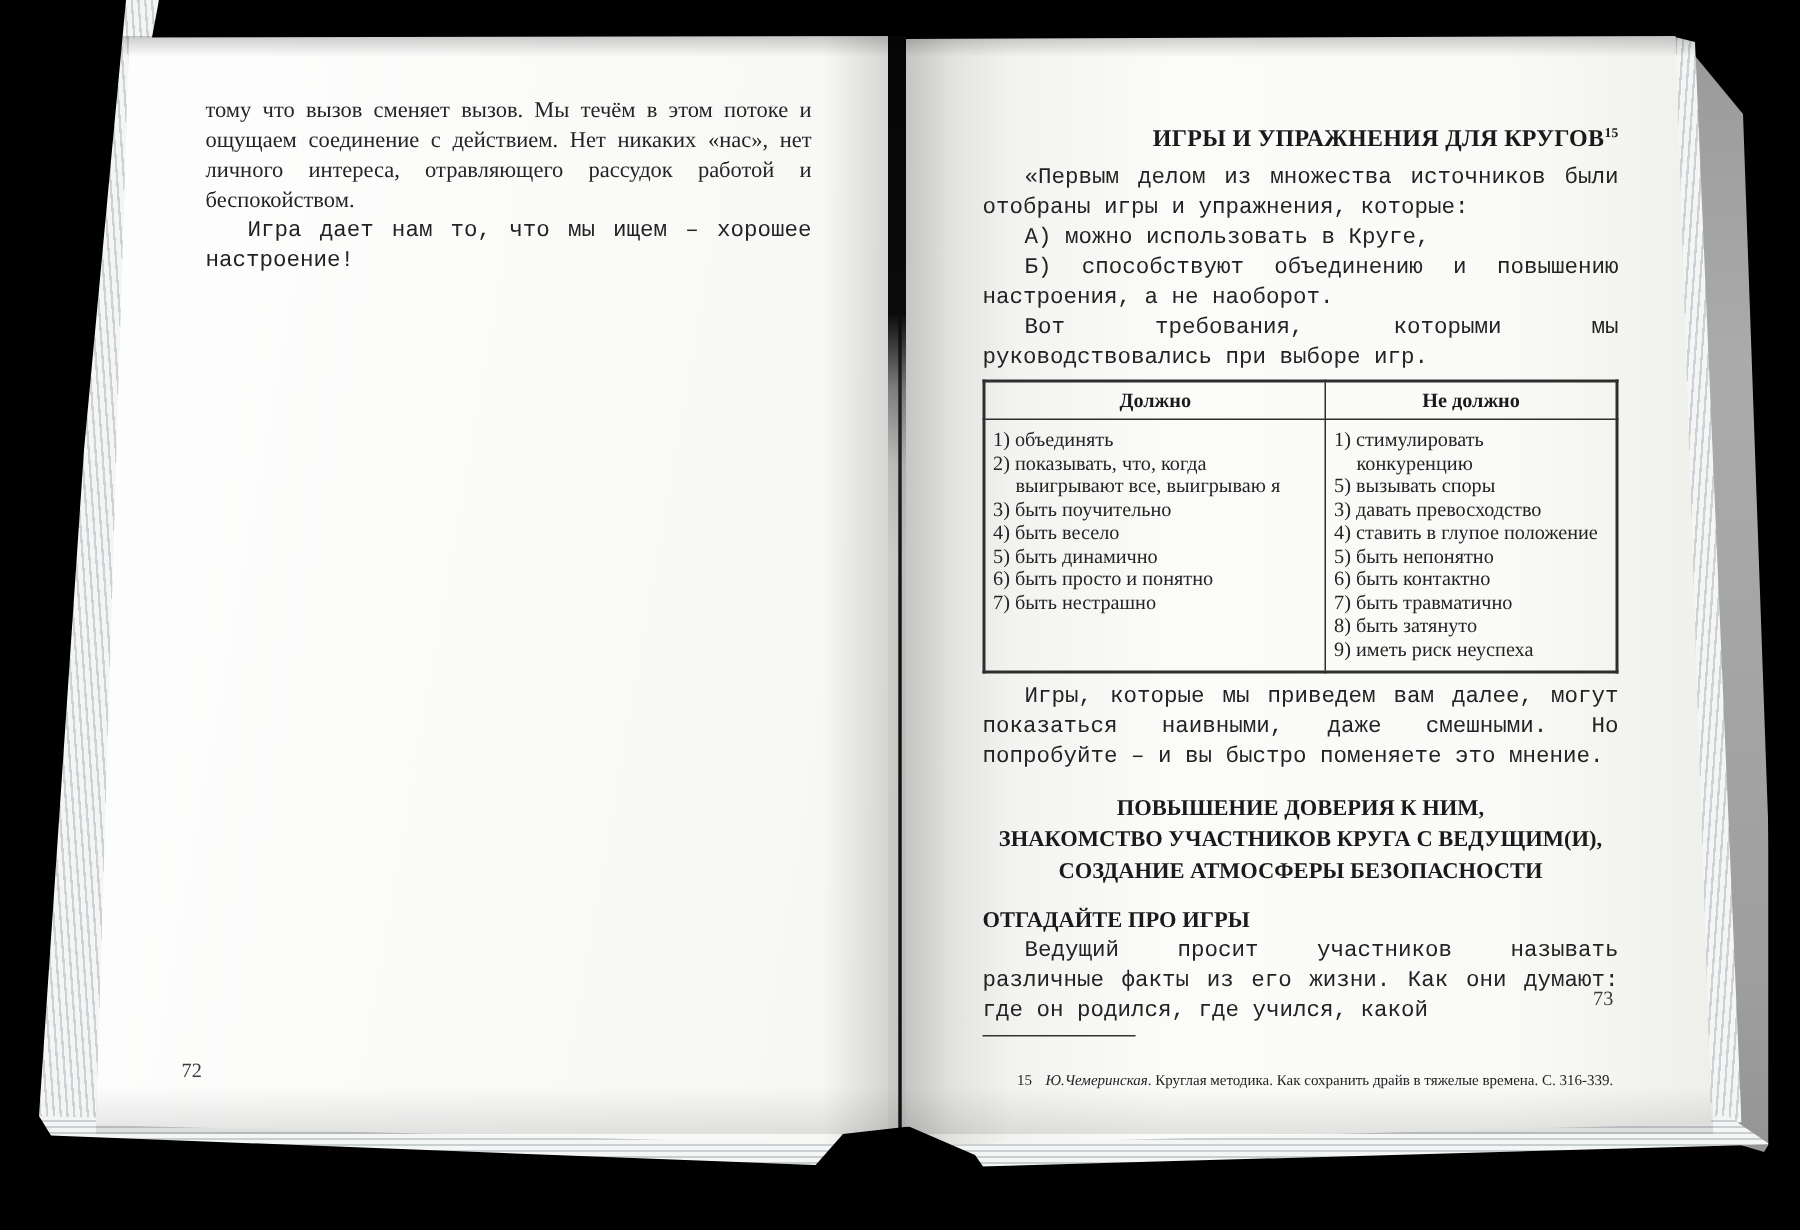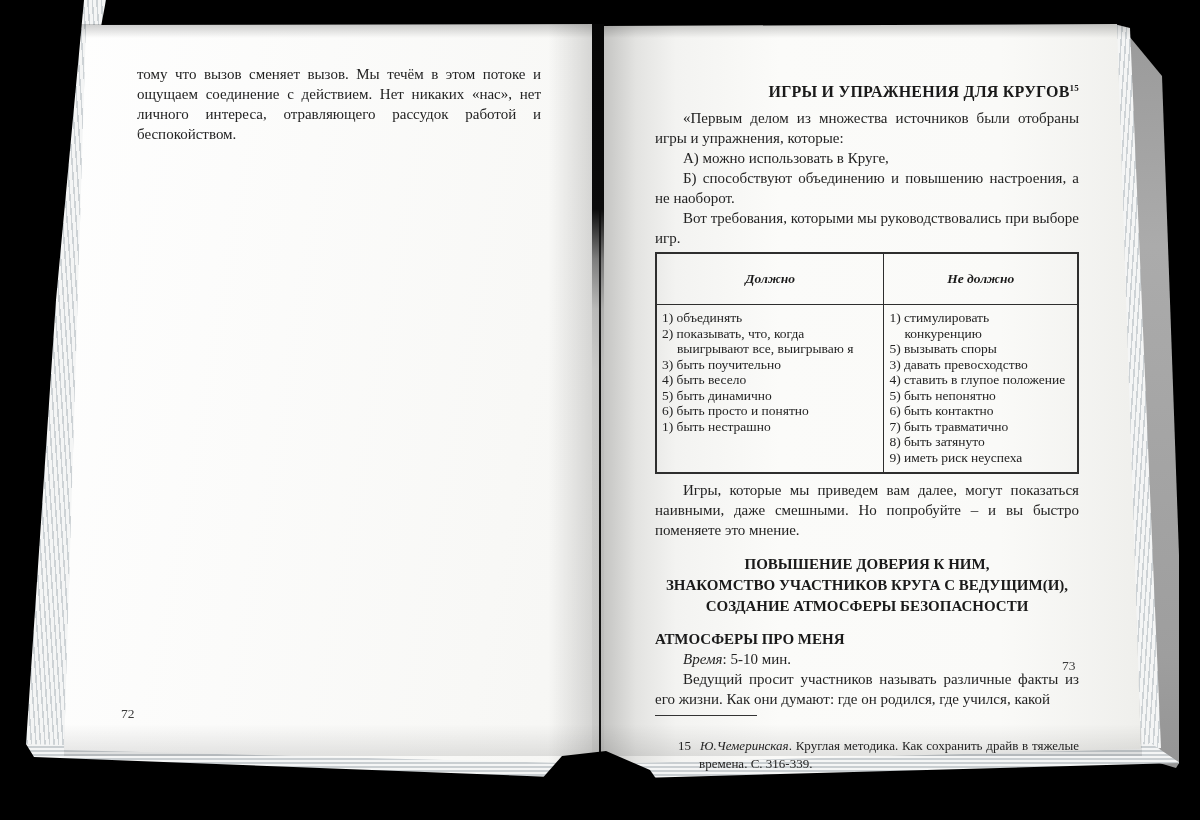--- a/index.html
+++ b/index.html
@@ -40,41 +40,41 @@
                rgba(120,120,120,0.28) 285px,rgba(150,150,150,0.14) 345px,rgba(140,140,140,0.12) 100%);}
   .bottom-notch{z-index:6;position:absolute;inset:0;background:#000;
     clip-path:polygon(532px 790px,562px 756px,606px 751px,650px 770px,664px 790px);}
 
   
   .content{position:absolute;z-index:5;}
   .lp-text{left:137px;top:64px;width:404px;}
   .rp-text{left:655px;top:78px;width:424px;}
 
   .par{font-size:15px;line-height:20px;text-align:justify;margin:0;}
-  .ind{text-indent:28px;}
+  .ind{text-indent:28px;font-family:Liberation Mono, monospace;}
   .ital{font-style:italic;}
 
   .chapter-title{font-size:16px;line-height:20px;font-weight:bold;text-align:right;
     letter-spacing:0.2px;margin:0 0 6px 0;color:#1a1a1a;}
   .chapter-title sup{font-size:9px;}
 
   table.req{width:100%;border-collapse:collapse;margin:4px 0 6px 0;border:2px solid #2e2e2e;}
-  table.req th{border:1.5px solid #2e2e2e;font-size:13.5px;line-height:16px;padding:17px 2px;
-    font-weight:bold;text-align:center;color:#1a1a1a;font-style:italic;}
+  table.req th{border:1.5px solid #2e2e2e;font-size:13.5px;line-height:16px;padding:4px 2px;
+    font-weight:bold;text-align:center;color:#1a1a1a;}
   table.req td{border:1.5px solid #2e2e2e;vertical-align:top;padding:5px 8px 7px 5px;
     font-size:13.5px;line-height:15.5px;margin-top:20px;}
   .col-should{width:54%;} .col-shouldnot{width:46%;}
   .t-item{padding-left:15px;text-indent:-15px;}
 
   .section-heading{margin-top:14px;font-size:15px;line-height:21px;font-weight:bold;
     text-align:center;color:#1a1a1a;}
   .exercise-title{margin-top:12px;font-size:15px;line-height:20px;font-weight:bold;color:#1a1a1a;}
 
   .fn-rule{margin:6px 0 5px 0;width:102px;border:none;border-top:1.5px solid #333;}
-  .footnote{font-size:13px;line-height:18px;padding-left:44px;text-indent:-21px;text-align:justify;margin-top:21px;}
+  .footnote{font-size:10px;line-height:18px;padding-left:44px;text-indent:-21px;text-align:justify;margin-top:21px;}
   .fn-num{margin-right:9px;}
 
   .pagenum{position:absolute;z-index:5;font-size:13.5px;color:#3a3a3a;}
   .pn-left{left:121px;top:706px;}
   .pn-right{left:1062px;top:658px;}
 </style>
 </head>
 <body>
 
 <div id="stage">
@@ -85,20 +85,21 @@
   <div class="layer bottom-stack"></div>
   <div class="layer page-left"></div>
   <div class="layer page-right"></div>
   <div class="top-shade"></div>
   <div class="bottom-shade"></div>
   <div class="left-inner-shade"></div>
   <div class="gutter"></div>
 
   <div class="content lp-text">
     <p class="par">тому что вызов сменяет вызов. Мы течём в этом потоке и ощущаем соединение с действием. Нет никаких «нас», нет личного интереса, отравляющего рассудок работой и беспокойством.</p>
+    <p class="par ind">Игра дает нам то, что мы ищем – хорошее настроение!</p>
   </div>
   <div class="pagenum pn-left">72</div>
 
   <div class="content rp-text">
     <h1 class="chapter-title"><span>ИГРЫ И УПРАЖНЕНИЯ ДЛЯ КРУГОВ</span><sup>15</sup></h1>
 
     <p class="par ind">«Первым делом из множества источников были отобраны игры и упражнения, которые:</p>
     <p class="par ind">А) можно использовать в Круге,</p>
     <p class="par ind">Б) способствуют объединению и повышению настроения, а не наоборот.</p>
     <p class="par ind">Вот требования, которыми мы руководствовались при выборе игр.</p>
@@ -114,21 +115,21 @@
         <th>Не должно</th>
       </tr>
       <tr>
         <td>
           <div class="t-item">1) объединять</div>
           <div class="t-item">2) показывать, что, когда выигрывают все, выигрываю я</div>
           <div class="t-item">3) быть поучительно</div>
           <div class="t-item">4) быть весело</div>
           <div class="t-item">5) быть динамично</div>
           <div class="t-item">6) быть просто и понятно</div>
-          <div class="t-item">1) быть нестрашно</div>
+          <div class="t-item">7) быть нестрашно</div>
         </td>
         <td>
           <div class="t-item">1) стимулировать конкуренцию</div>
           <div class="t-item">5) вызывать споры</div>
           <div class="t-item">3) давать превосходство</div>
           <div class="t-item">4) ставить в глупое положение</div>
           <div class="t-item">5) быть непонятно</div>
           <div class="t-item">6) быть контактно</div>
           <div class="t-item">7) быть травматично</div>
           <div class="t-item">8) быть затянуто</div>
@@ -139,23 +140,22 @@
       </table>
 
     <p class="par ind">Игры, которые мы приведем вам далее, могут показаться наивными, даже смешными. Но попробуйте – и вы быстро поменяете это мнение.</p>
 
     <div class="section-heading">
       <div>ПОВЫШЕНИЕ ДОВЕРИЯ К НИМ,</div>
       <div>ЗНАКОМСТВО УЧАСТНИКОВ КРУГА С ВЕДУЩИМ(И),</div>
       <div>СОЗДАНИЕ АТМОСФЕРЫ БЕЗОПАСНОСТИ</div>
     </div>
 
-    <div class="exercise-title">АТМОСФЕРЫ ПРО МЕНЯ</div>
+    <div class="exercise-title">ОТГАДАЙТЕ ПРО ИГРЫ</div>
 
-    <p class="par ind"><span class="ital">Время</span><span>: 5-10 мин.</span></p>
 
     <p class="par ind">Ведущий просит участников называть различные факты из его жизни. Как они думают: где он родился, где учился, какой</p>
 
     <hr class="fn-rule">
 
     <div class="footnote"><span class="fn-num">15</span><span class="ital">Ю.Чемеринская</span><span>. Круглая методика. Как сохранить драйв в тяжелые времена. С. 316-339.</span></div>
   </div>
   <div class="pagenum pn-right">73</div>
 
   <div class="bottom-notch"></div>

